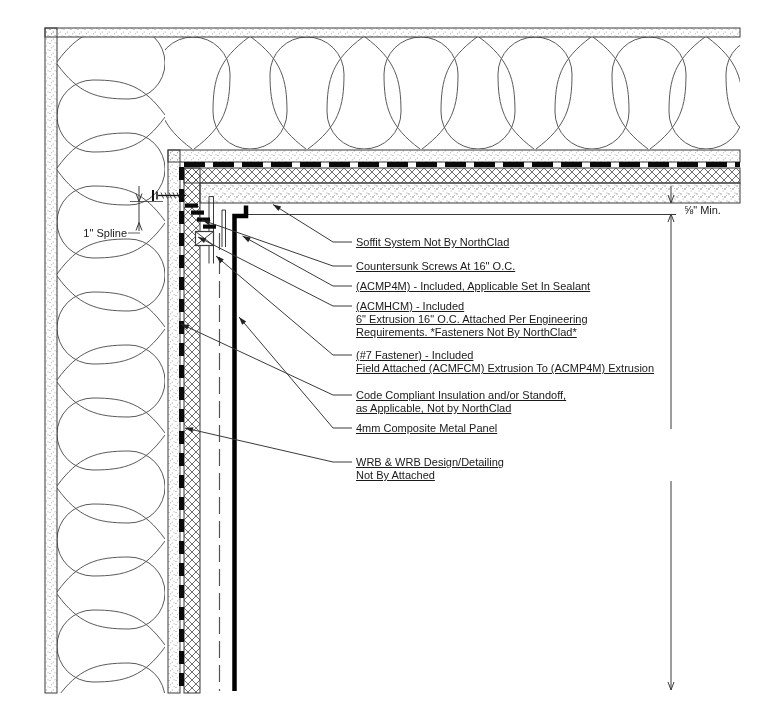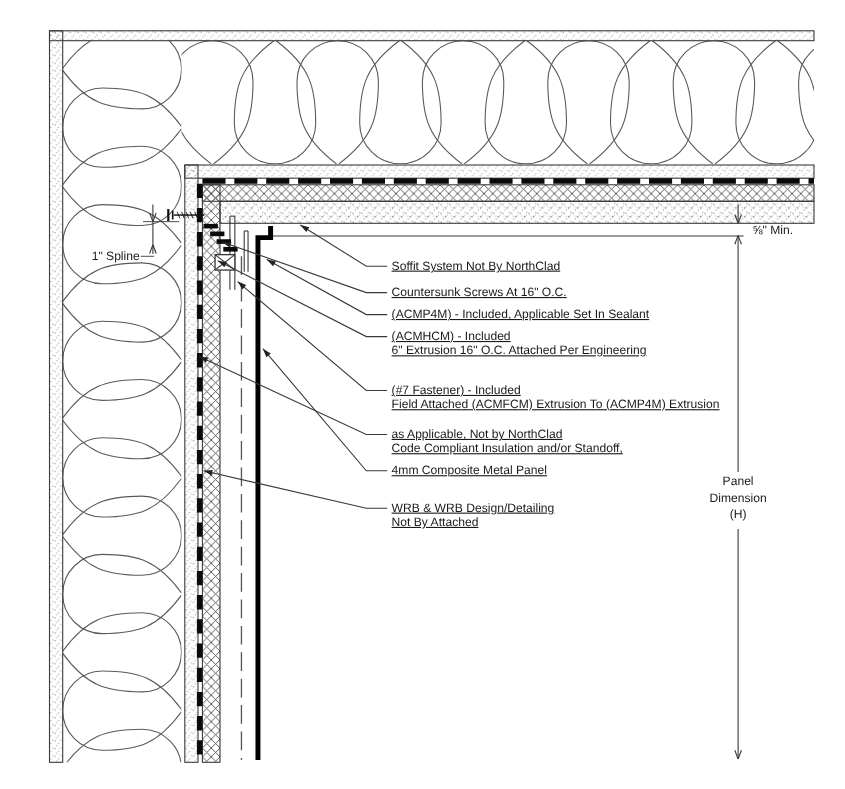--- a/index.html
+++ b/index.html
@@ -156,46 +156,42 @@
         <polygon points="239,317 246.1541291918738,321.42475259262926 242.1858768667253,324.7852545616739" fill="#222" stroke="none"></polygon>
         <polyline points="352,462 333,462 185,428" fill="none" stroke="#3a3a3a" stroke-width="1"></polyline>
         <polygon points="185,428 193.37903508573092,427.25718708136554 192.2147680288642,432.32517309360895" fill="#222" stroke="none"></polygon>
       </g>
     </svg>
 
   <div class="label label-spline">1" Spline</div>
 
   <div class="label label-mingap">⅝" Min.</div>
 
-  <div class="label label-paneldim">
-    <div>Panel</div>
-    <div>Dimension</div>
-    <div>(H)</div>
-  </div>
 
   <div class="ann" style="top:236px">
     <div>Soffit System Not By NorthClad</div>
   </div>
   <div class="ann" style="top:260px">
     <div>Countersunk Screws At 16" O.C.</div>
   </div>
   <div class="ann" style="top:280px">
     <div>(ACMP4M) - Included, Applicable Set In Sealant</div>
   </div>
   <div class="ann" style="top:300px">
     <div>(ACMHCM) - Included</div>
     <div>6" Extrusion 16" O.C. Attached Per Engineering</div>
+    <div>Requirements. *Fasteners Not By NorthClad*</div>
   </div>
   <div class="ann" style="top:349px">
     <div>(#7 Fastener) - Included</div>
     <div>Field Attached (ACMFCM) Extrusion To (ACMP4M) Extrusion</div>
   </div>
   <div class="ann" style="top:389px">
+    <div>Code Compliant Insulation and/or Standoff,</div>
     <div>as Applicable, Not by NorthClad</div>
-    <div>Code Compliant Insulation and/or Standoff,</div>
   </div>
   <div class="ann" style="top:422px">
     <div>4mm Composite Metal Panel</div>
   </div>
   <div class="ann" style="top:456px">
     <div>WRB &amp; WRB Design/Detailing</div>
     <div>Not By Attached</div>
   </div>
 
 </div>

